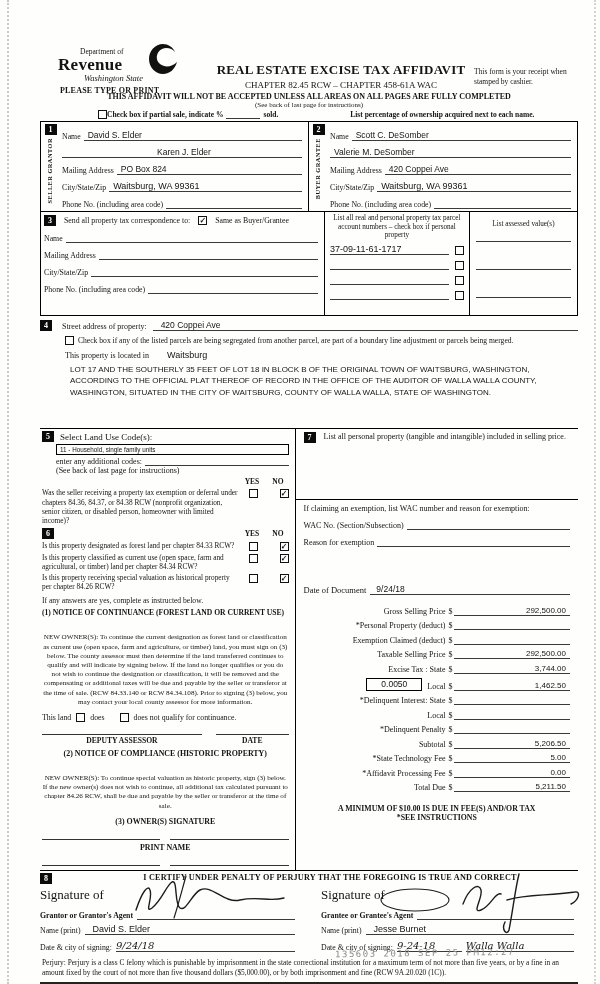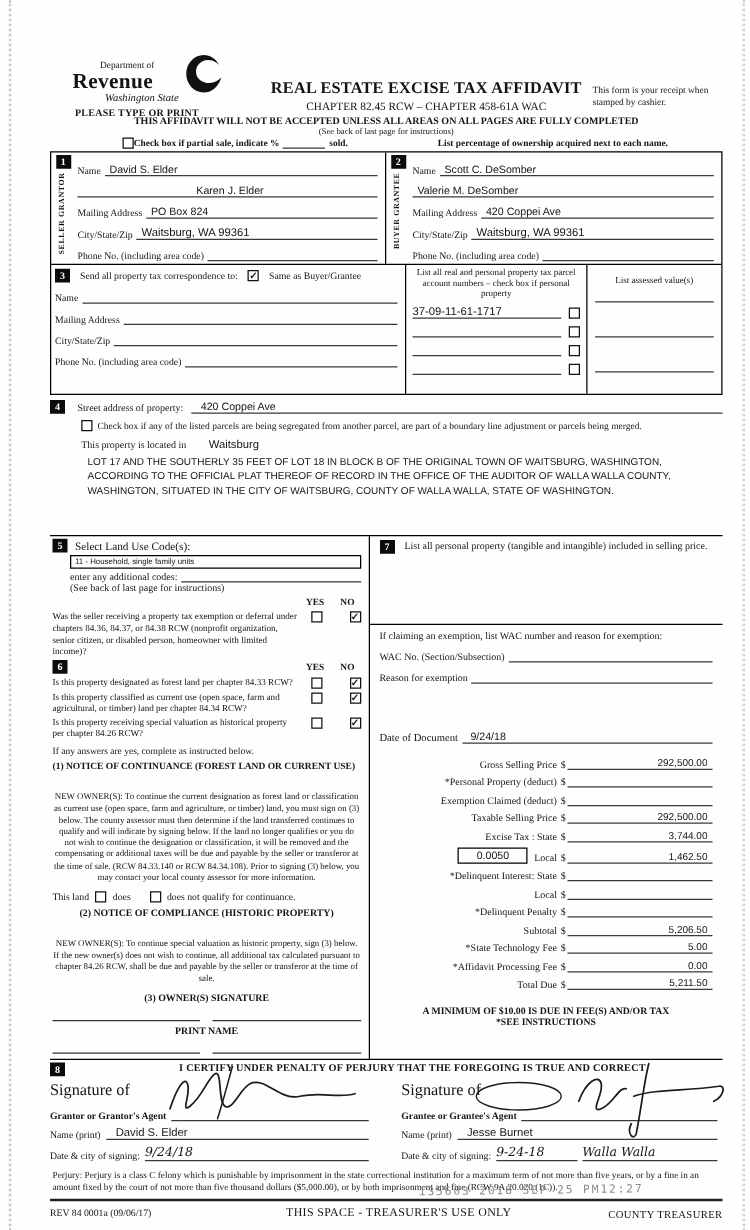--- a/index.html
+++ b/index.html
@@ -361,20 +361,24 @@
       <div class="ifyes">If any answers are yes, complete as instructed below.</div>
       <div class="ctitle">(1) NOTICE OF CONTINUANCE  (FOREST LAND OR CURRENT USE)</div>
       <div class="cbody">NEW OWNER(S): To continue the current designation as forest land or classification as current use (open space, farm and agriculture, or timber) land, you must sign on (3) below. The county assessor must then determine if the land transferred continues to qualify and will indicate by signing below. If the land no longer qualifies or you do not wish to continue the designation or classification, it will be removed and the compensating or additional taxes will be due and payable by the seller or transferor at the time of sale. (RCW 84.33.140 or RCW 84.34.108). Prior to signing (3) below, you may contact your local county assessor for more information.</div>
       <div class="landrow">
         <span>This land</span>
         <span class="cb"></span>
         <span>does</span>
         <span class="cb" style="margin-left:10px;"></span>
         <span>does not  qualify for continuance.</span>
       </div>
+      <div class="sigline2">
+        <div class="da">DEPUTY ASSESSOR</div>
+        <div class="dt">DATE</div>
+      </div>
       <div class="ctr-b" style="margin-top:4px;">(2)  NOTICE OF COMPLIANCE (HISTORIC PROPERTY)</div>
       <div class="cbody">NEW OWNER(S): To continue special valuation as historic property, sign (3) below. If the new owner(s) does not wish to continue, all additional tax calculated pursuant to chapter 84.26 RCW, shall be due and payable by the seller or transferor at the time of sale.</div>
       <div class="ctr-b ownsig">(3)  OWNER(S) SIGNATURE</div>
       <div class="pnlines">
         <div></div>
         <div></div>
       </div>
       <div class="ctr-b" style="margin-top:3px;">PRINT NAME</div>
       <div class="pnlines">
         <div></div>

